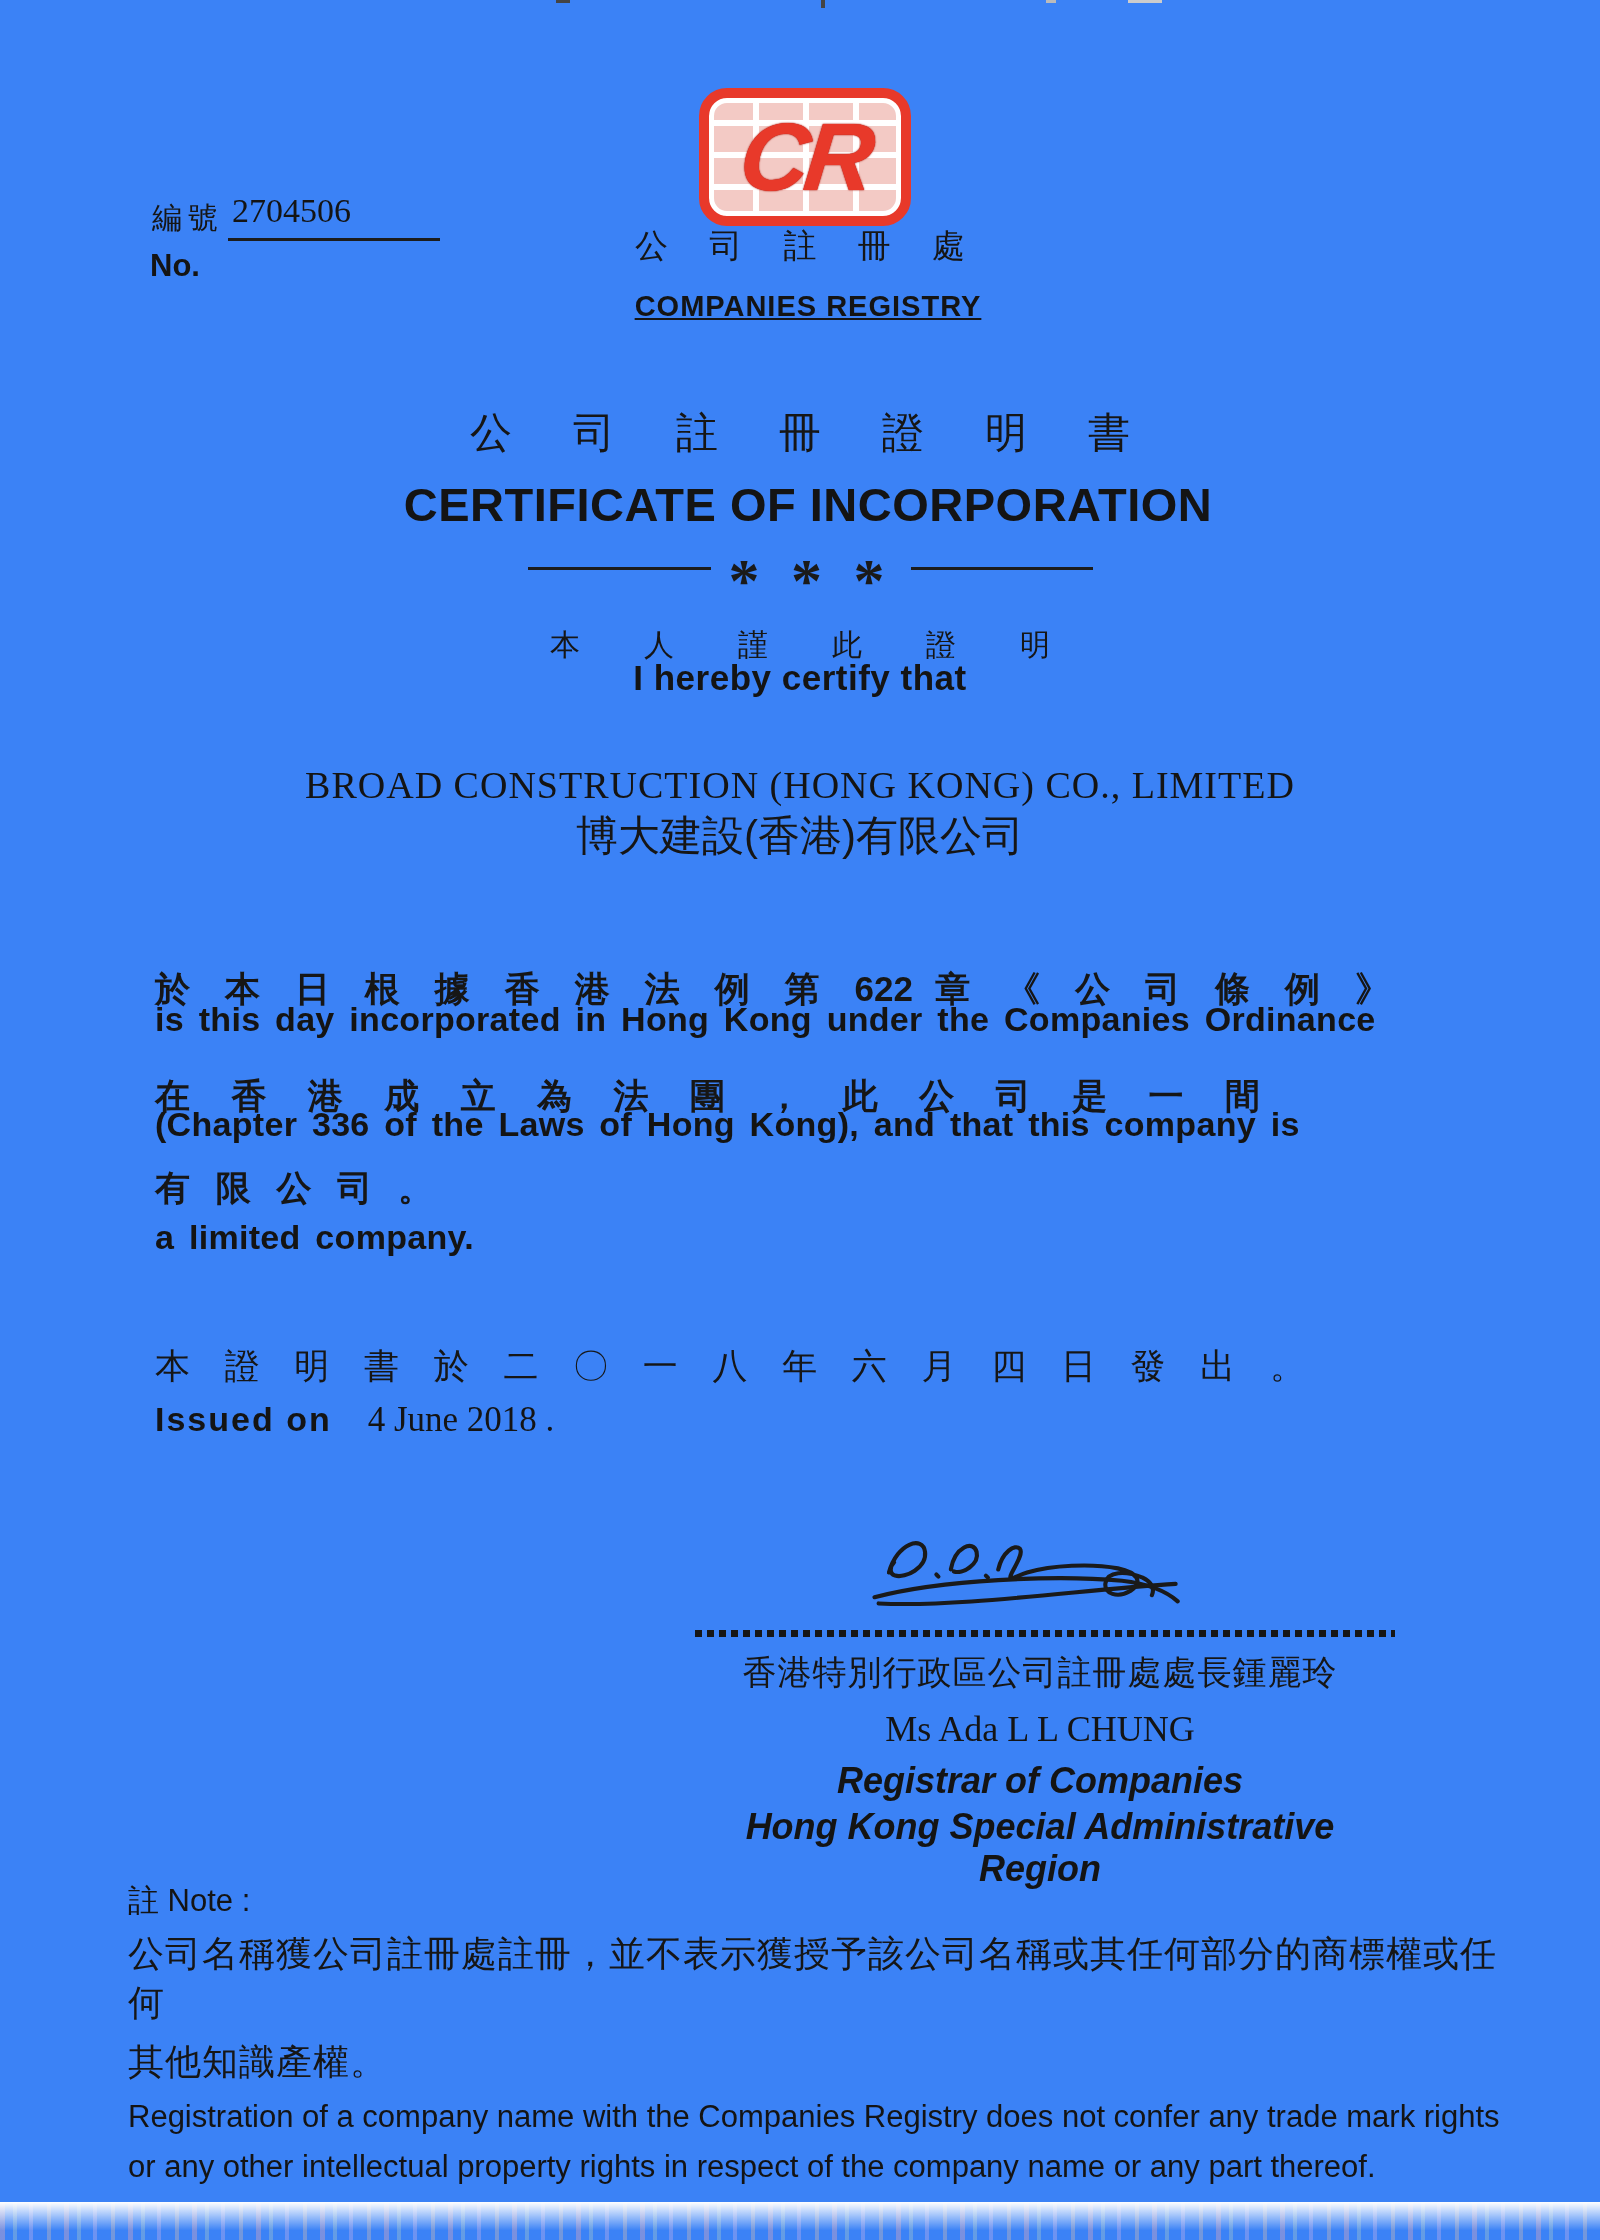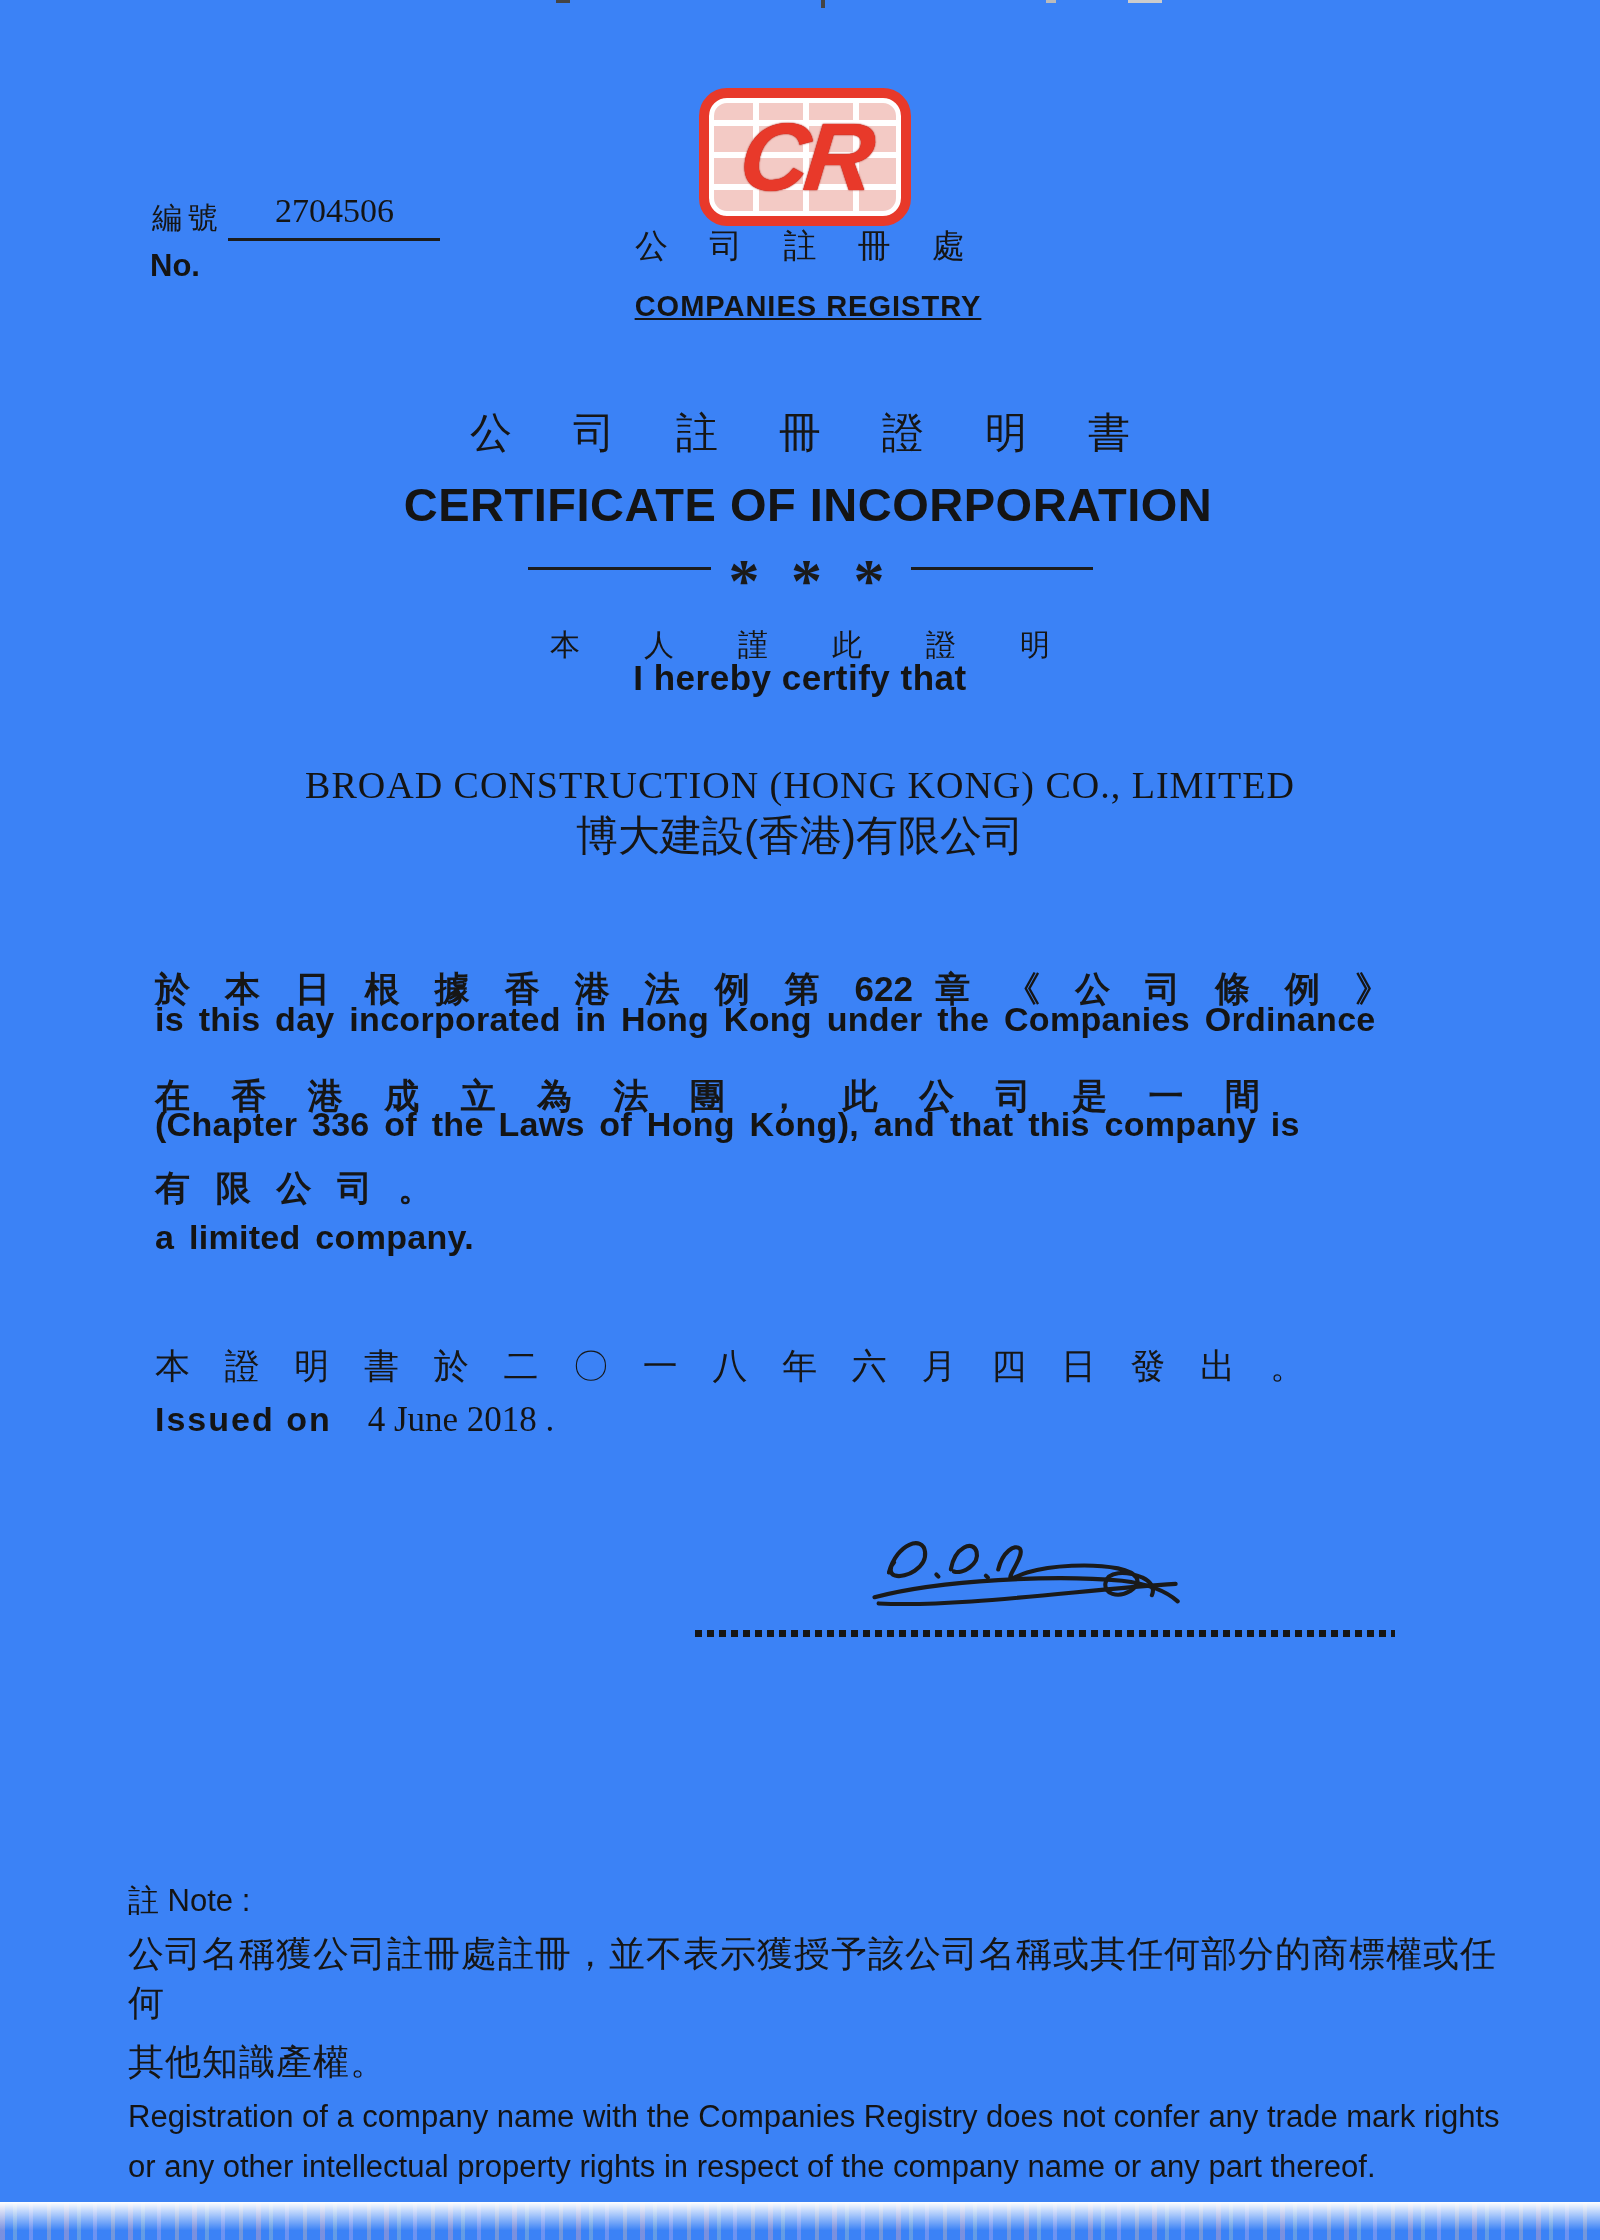--- a/index.html
+++ b/index.html
@@ -9,21 +9,21 @@
     font-family:"Liberation Sans", sans-serif;
   }
   .abs { position:absolute; }
   .zh { font-family:"Liberation Sans", sans-serif; color:#161616; }
   .zh-justify { text-align:justify; text-align-last:justify; }
   .serif { font-family:"Liberation Serif", serif; }
   .center { text-align:center; }
 
   
   .no-label-zh { left:152px; top:198px; font-size:30px; letter-spacing:6px; }
-  .no-number  { left:232px; top:192px; width:205px; font-size:34px; text-align:center; }
+  .no-number  { left:232px; top:192px; width:205px; font-size:34px; text-align:left; }
   .no-underline { left:228px; top:238px; width:212px; height:0; border-bottom:3px solid #1c1c1c; }
   .no-label-en { left:150px; top:248px; font-size:31px; font-weight:700; }
 
   
   .cr-badge {
     left:699px; top:88px; width:192px; height:118px;
     border:10px solid #e8392a; border-radius:28px;
     background-color:#f3cac5;
     background-image:
       repeating-linear-gradient(0deg, rgba(255,255,255,0) 0 26px, #ffffff 26px 32px),
@@ -164,20 +164,26 @@
       <path d="M90 52 C94 30 112 23 115 35 C118 47 101 57 93 54"></path>
       <path d="M124 58 l2 2"></path>
       <path d="M136 52 C140 35 152 27 157 32 C161 37 150 52 148 58 C146 64 154 58 164 55 C188 48 226 46 252 51 C271 55 277 64 264 73 C252 80 238 76 240 65 C242 54 259 53 276 60 C284 64 288 70 285 77"></path>
       <path d="M16 79 C80 62 192 57 256 63 C282 66 300 74 310 83"></path>
       <path d="M20 85 C102 89 222 71 308 66"></path>
     </g>
   </svg>
 
   <div class="abs dotted-line"></div>
 
+  <div class="abs registrar-block">
+    <div class="zh registrar-zh">香港特別行政區公司註冊處處長鍾麗玲</div>
+    <div class="serif registrar-name">Ms Ada L L CHUNG</div>
+    <div class="registrar-role">Registrar of Companies</div>
+    <div class="registrar-region">Hong Kong Special Administrative Region</div>
+  </div>
 
   <div class="abs note-block">
     <div class="note-label">註 Note :</div>
     <div class="zh note-zh1">公司名稱獲公司註冊處註冊，並不表示獲授予該公司名稱或其任何部分的商標權或任何</div>
     <div class="zh note-zh2">其他知識產權。</div>
     <div class="note-en1">Registration of a company name with the Companies Registry does not confer any trade mark rights</div>
     <div class="note-en2">or any other intellectual property rights in respect of the company name or any part thereof.</div>
   </div>
 
   <div class="abs scan-noise"></div>

